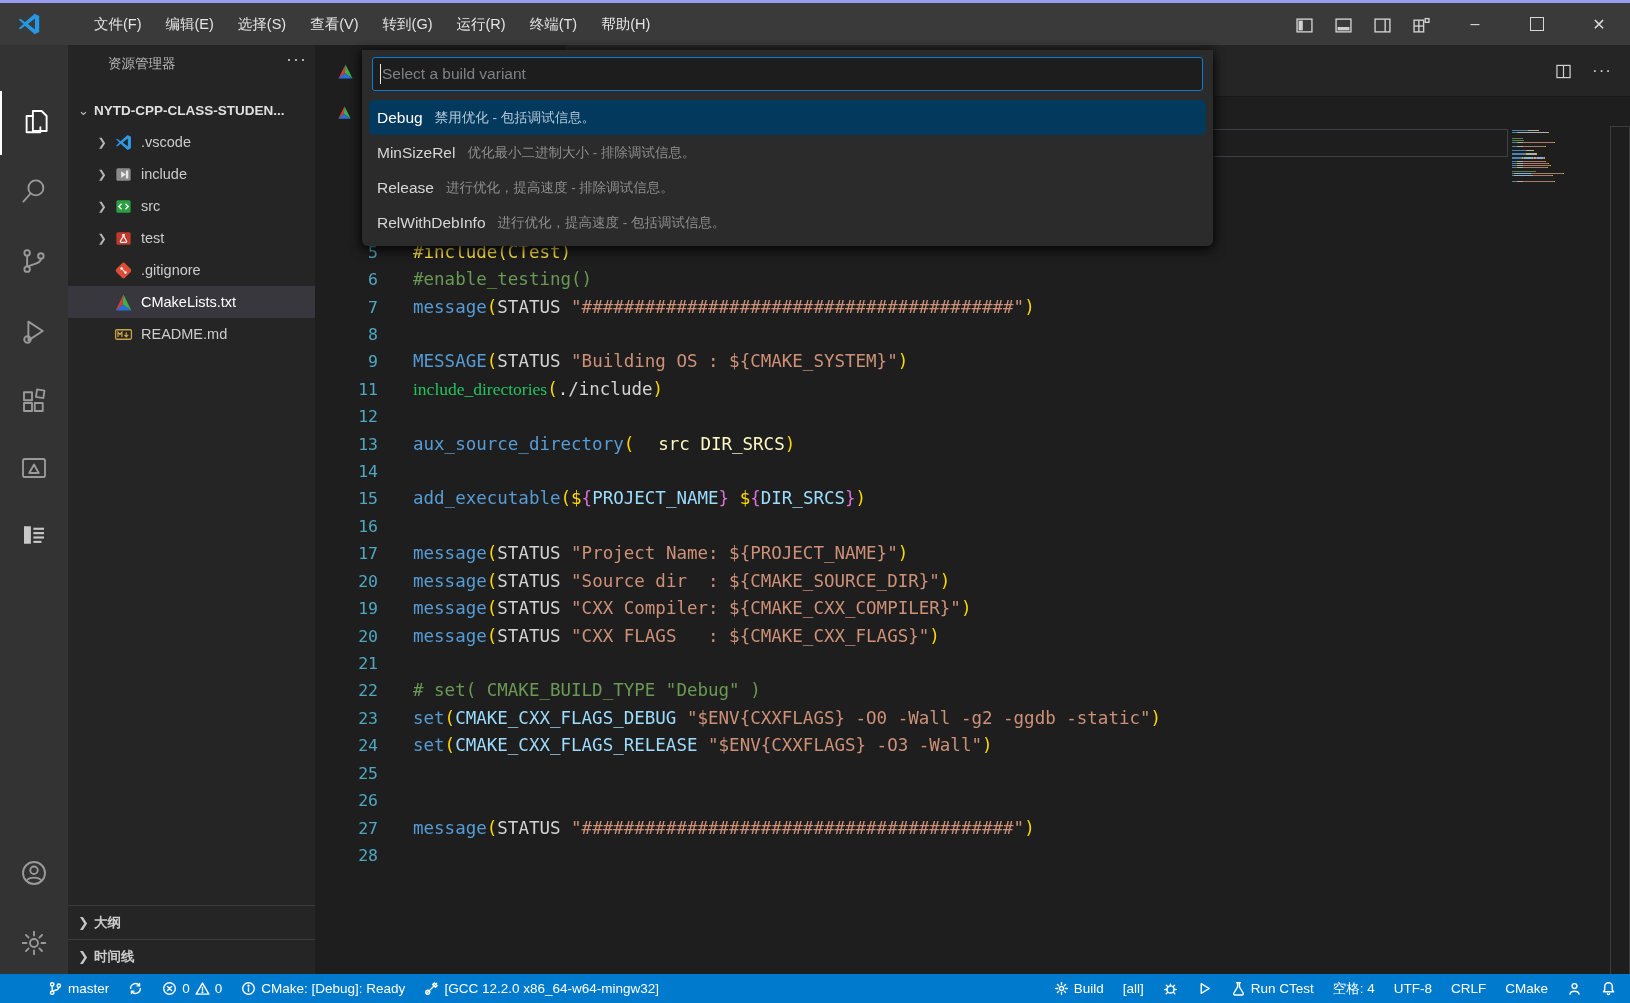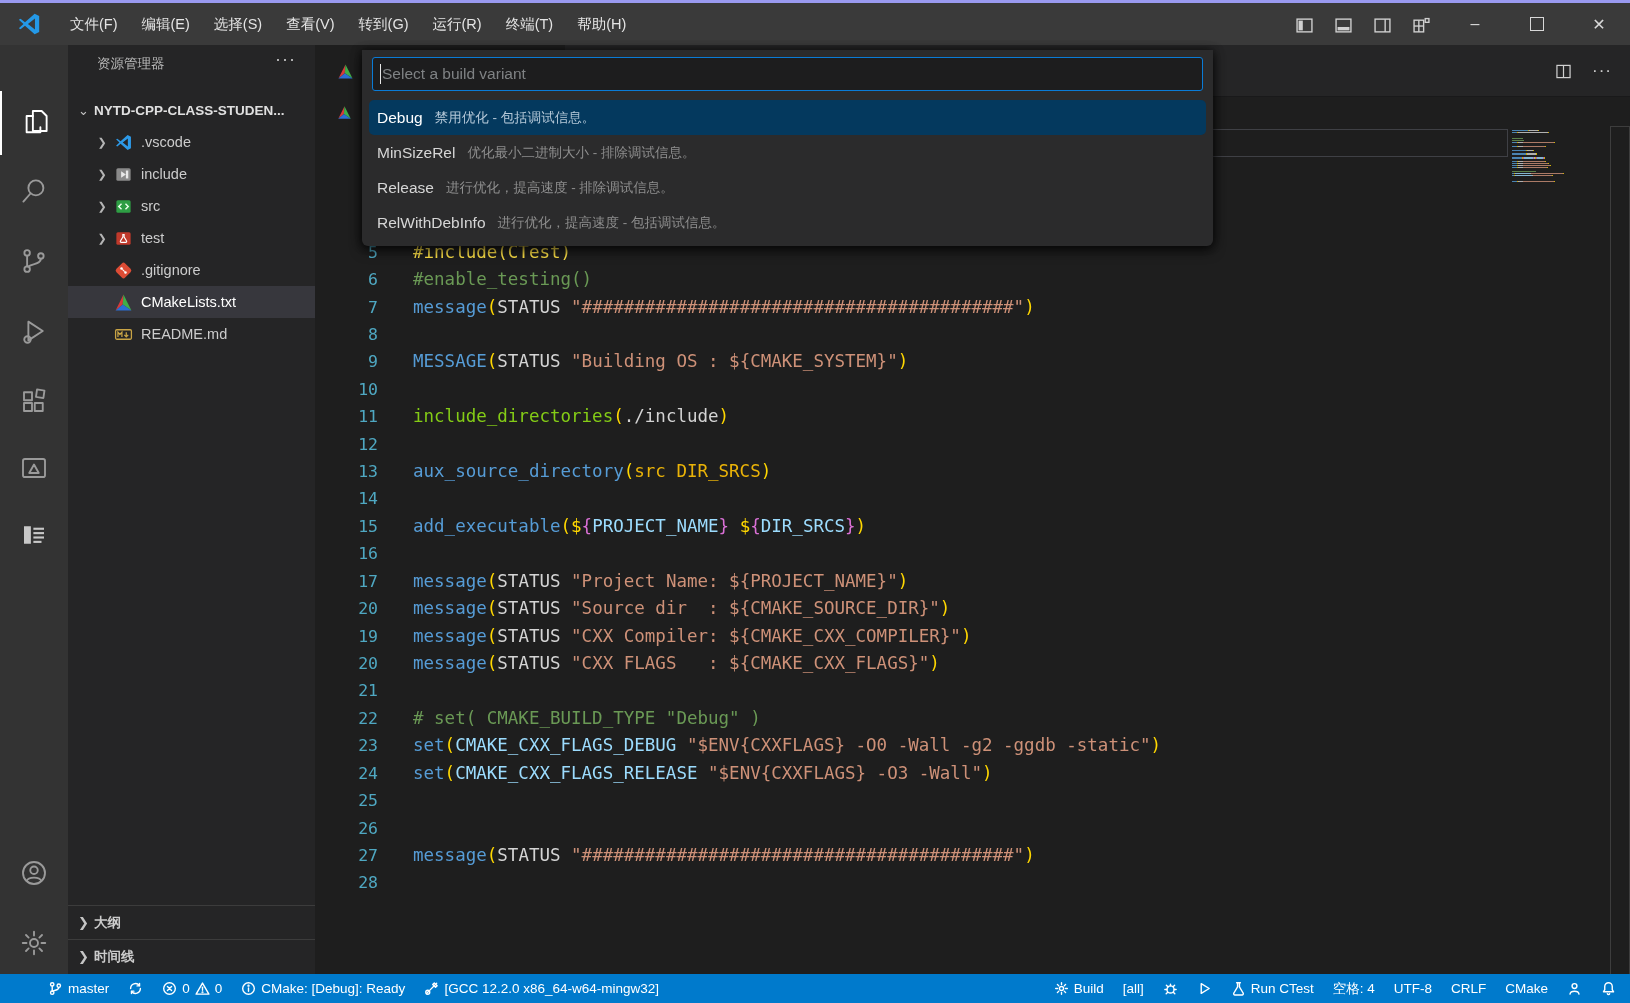--- a/index.html
+++ b/index.html
@@ -1,38 +1,38 @@
 <!DOCTYPE html>
 <html><head>
 <meta charset="utf-8">
 <style>
   html,body{margin:0;padding:0;background:#111;}
   #app{position:relative;width:1630px;height:1003px;background:#1e1e1e;overflow:hidden;
        font-family:"Liberation Sans","DejaVu Sans",sans-serif;color:#ccc;-webkit-font-smoothing:antialiased;}
-  .abs{position:absolute;}
+  .abs{position:absolute;gap:24px;}
   
   #topstrip{left:0;top:0;width:1630px;height:3px;background:#9a9af0;}
   
   #titlebar{left:0;top:3px;width:1630px;height:42px;background:#3a3a3a;display:flex;align-items:center;}
   #vslogo{width:26px;height:26px;margin-left:16px;margin-right:16px;}
   #menus{display:flex;align-items:center;height:100%;}
   .menu-item{padding:0 12px;font-size:14.5px;color:#e4e4e4;height:100%;display:flex;align-items:center;cursor:default;}
   #win-title{position:absolute;left:745px;top:0;height:42px;display:flex;align-items:center;font-size:14.5px;color:#cfcfcf;white-space:nowrap;}
   #layout-icons{position:absolute;right:200px;top:0;height:42px;display:flex;align-items:center;gap:22px;}
   .lay-ic{width:17px;height:15px;color:#d0d0d0;}
   #win-controls{position:absolute;right:0;top:0;height:42px;display:flex;}
   .win-btn{width:62px;height:42px;display:flex;align-items:center;justify-content:center;color:#d8d8d8;}
   
   #activitybar{left:0;top:45px;width:68px;height:929px;background:#333333;}
   .act-item{position:absolute;left:0;width:68px;height:64px;display:flex;align-items:center;justify-content:center;color:#9a9a9a;}
   .act-item.active{color:#ffffff;border-left:2px solid #fff;}
   .act-item svg{width:30px;height:30px;}
   
   #sidebar{left:68px;top:45px;width:247px;height:929px;background:#252526;}
-  #sb-header{position:absolute;left:1px;top:0;width:247px;height:38px;display:flex;align-items:center;}
+  #sb-header{position:absolute;left:12px;top:0;width:247px;height:38px;display:flex;align-items:center;}
   #sb-title{margin-left:28px;font-size:13.5px;color:#bbbbbb;}
   #sb-more{position:absolute;right:20px;top:4px;font-size:18px;color:#c5c5c5;letter-spacing:1px;}
   #root-row{position:absolute;left:0;top:49px;width:247px;height:32px;display:flex;align-items:center;font-weight:bold;color:#e0e0e0;font-size:13.5px;}
   .chev{color:#c5c5c5;font-size:13px;margin:0 5px 0 10px;font-weight:normal;}
   #tree{position:absolute;left:0;top:81px;width:247px;}
   .tree-row{position:relative;width:247px;height:32px;display:flex;align-items:center;font-size:14.5px;color:#cccccc;}
   .tree-row.selected{background:#37373d;color:#ffffff;}
   .tree-chev{width:16px;margin-left:26px;color:#b5b5b5;font-size:13px;text-align:center;}
   .tree-chev.empty{visibility:hidden;}
   .tree-ico{width:19px;height:19px;margin:0 8px 0 4px;flex:0 0 19px;}
@@ -302,24 +302,23 @@
   <div class="abs" id="code">
       <div class="code-row"><span class="gutter">1</span><span class="ctext"><span style="color: rgb(86, 156, 214);">cmake_minimum_required</span><span style="color: rgb(255, 215, 0);">(</span><span style="color: rgb(212, 212, 212);">VERSION 3.0.0</span><span style="color: rgb(255, 215, 0);">)</span></span></div>
       <div class="code-row"><span class="gutter">2</span><span class="ctext"><span style="color: rgb(86, 156, 214);">project</span><span style="color: rgb(255, 215, 0);">(</span><span style="color: rgb(212, 212, 212);">nytd-cpp-class-student-score VERSION 0.1.0</span><span style="color: rgb(255, 215, 0);">)</span></span></div>
       <div class="code-row"><span class="gutter">3</span><span class="ctext"></span></div>
       <div class="code-row"><span class="gutter">4</span><span class="ctext"></span></div>
       <div class="code-row"><span class="gutter">5</span><span class="ctext"><span style="color: #fde047;">#include(CTest)</span></span></div>
       <div class="code-row"><span class="gutter">6</span><span class="ctext"><span style="color: rgb(106, 153, 85);">#enable_testing()</span></span></div>
       <div class="code-row"><span class="gutter">7</span><span class="ctext"><span style="color: rgb(86, 156, 214);">message</span><span style="color: rgb(255, 215, 0);">(</span><span style="color: rgb(212, 212, 212);">STATUS </span><span style="color: rgb(206, 145, 120);">"#########################################"</span><span style="color: rgb(255, 215, 0);">)</span></span></div>
       <div class="code-row"><span class="gutter">8</span><span class="ctext"></span></div>
       <div class="code-row"><span class="gutter">9</span><span class="ctext"><span style="color: rgb(86, 156, 214);">MESSAGE</span><span style="color: rgb(255, 215, 0);">(</span><span style="color: rgb(212, 212, 212);">STATUS </span><span style="color: rgb(206, 145, 120);">"Building OS : ${CMAKE_SYSTEM}"</span><span style="color: rgb(255, 215, 0);">)</span></span></div>
-      <div class="code-row"><span class="gutter">10</span><span class="ctext"></span></div>
-      <div class="code-row"><span class="gutter">11</span><span class="ctext"><span style="color: #84cc16;">include_directories</span><span style="color: rgb(255, 215, 0);">(</span><span style="color: rgb(212, 212, 212);">./include</span><span style="color: rgb(255, 215, 0);">)</span></span></div>
+      <div class="code-row"><span class="gutter">11</span><span class="ctext"><span style="color: #22c55e; font-family: Liberation Serif, serif;">include_directories</span><span style="color: rgb(255, 215, 0);">(</span><span style="color: rgb(212, 212, 212);">./include</span><span style="color: rgb(255, 215, 0);">)</span></span></div>
       <div class="code-row"><span class="gutter">12</span><span class="ctext"></span></div>
-      <div class="code-row"><span class="gutter">13</span><span class="ctext"><span style="color: rgb(86, 156, 214);">aux_source_directory</span><span style="color: rgb(255, 215, 0);">(</span><span style="color: #eab308;">src DIR_SRCS</span><span style="color: rgb(255, 215, 0);">)</span></span></div>
+      <div class="code-row"><span class="gutter">13</span><span class="ctext"><span style="color: rgb(86, 156, 214);">aux_source_directory</span><span style="color: rgb(255, 215, 0);">(</span><span style="color: #fef9c3; margin-left: 24px;">src DIR_SRCS</span><span style="color: rgb(255, 215, 0);">)</span></span></div>
       <div class="code-row"><span class="gutter">14</span><span class="ctext"></span></div>
       <div class="code-row"><span class="gutter">15</span><span class="ctext"><span style="color: rgb(86, 156, 214);">add_executable</span><span style="color: rgb(255, 215, 0);">($</span><span style="color: rgb(218, 112, 214);">{</span><span style="color: rgb(156, 220, 254);">PROJECT_NAME</span><span style="color: rgb(218, 112, 214);">}</span><span style="color: rgb(212, 212, 212);"> </span><span style="color: rgb(255, 215, 0);">$</span><span style="color: rgb(218, 112, 214);">{</span><span style="color: rgb(156, 220, 254);">DIR_SRCS</span><span style="color: rgb(218, 112, 214);">}</span><span style="color: rgb(255, 215, 0);">)</span></span></div>
       <div class="code-row"><span class="gutter">16</span><span class="ctext"></span></div>
       <div class="code-row"><span class="gutter">17</span><span class="ctext"><span style="color: rgb(86, 156, 214);">message</span><span style="color: rgb(255, 215, 0);">(</span><span style="color: rgb(212, 212, 212);">STATUS </span><span style="color: rgb(206, 145, 120);">"Project Name: ${PROJECT_NAME}"</span><span style="color: rgb(255, 215, 0);">)</span></span></div>
       <div class="code-row"><span class="gutter">20</span><span class="ctext"><span style="color: rgb(86, 156, 214);">message</span><span style="color: rgb(255, 215, 0);">(</span><span style="color: rgb(212, 212, 212);">STATUS </span><span style="color: rgb(206, 145, 120);">"Source dir  : ${CMAKE_SOURCE_DIR}"</span><span style="color: rgb(255, 215, 0);">)</span></span></div>
       <div class="code-row"><span class="gutter">19</span><span class="ctext"><span style="color: rgb(86, 156, 214);">message</span><span style="color: rgb(255, 215, 0);">(</span><span style="color: rgb(212, 212, 212);">STATUS </span><span style="color: rgb(206, 145, 120);">"CXX Compiler: ${CMAKE_CXX_COMPILER}"</span><span style="color: rgb(255, 215, 0);">)</span></span></div>
       <div class="code-row"><span class="gutter">20</span><span class="ctext"><span style="color: rgb(86, 156, 214);">message</span><span style="color: rgb(255, 215, 0);">(</span><span style="color: rgb(212, 212, 212);">STATUS </span><span style="color: rgb(206, 145, 120);">"CXX FLAGS   : ${CMAKE_CXX_FLAGS}"</span><span style="color: rgb(255, 215, 0);">)</span></span></div>
       <div class="code-row"><span class="gutter">21</span><span class="ctext"></span></div>
       <div class="code-row"><span class="gutter">22</span><span class="ctext"><span style="color: rgb(106, 153, 85);"># set( CMAKE_BUILD_TYPE "Debug" )</span></span></div>
       <div class="code-row"><span class="gutter">23</span><span class="ctext"><span style="color: rgb(86, 156, 214);">set</span><span style="color: rgb(255, 215, 0);">(</span><span style="color: rgb(156, 220, 254);">CMAKE_CXX_FLAGS_DEBUG</span><span style="color: rgb(212, 212, 212);"> </span><span style="color: rgb(206, 145, 120);">"$ENV{CXXFLAGS} -O0 -Wall -g2 -ggdb -static"</span><span style="color: rgb(255, 215, 0);">)</span></span></div>

